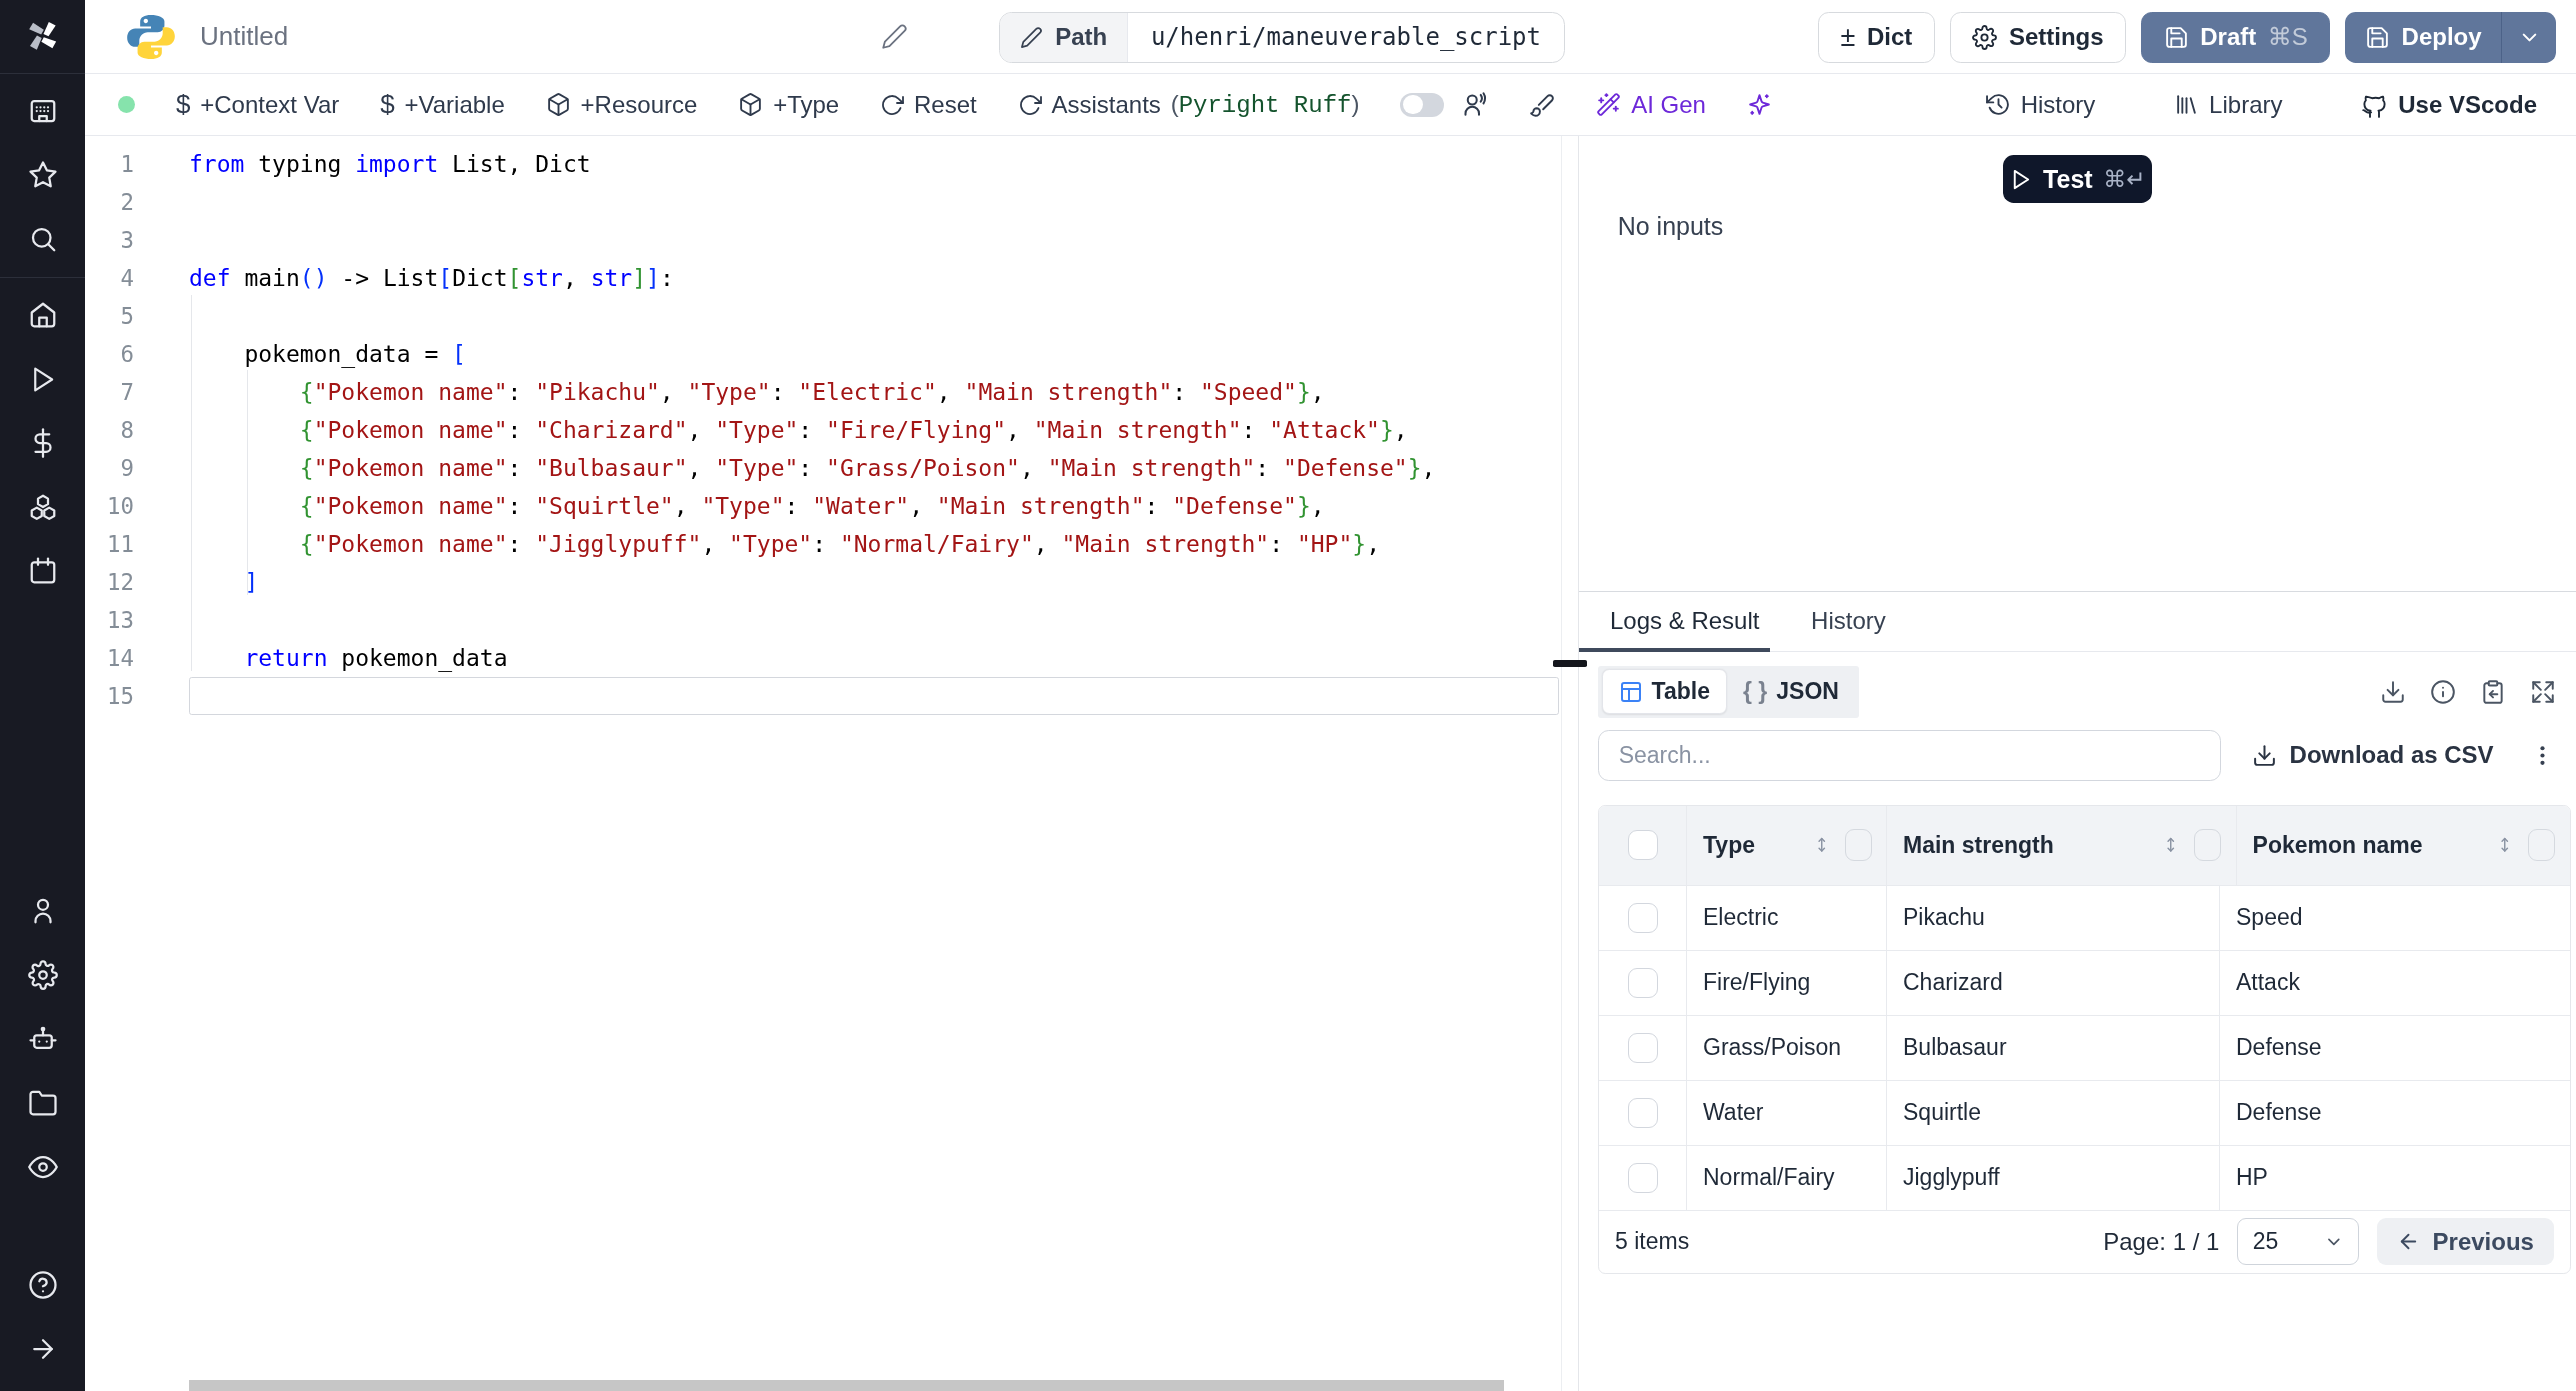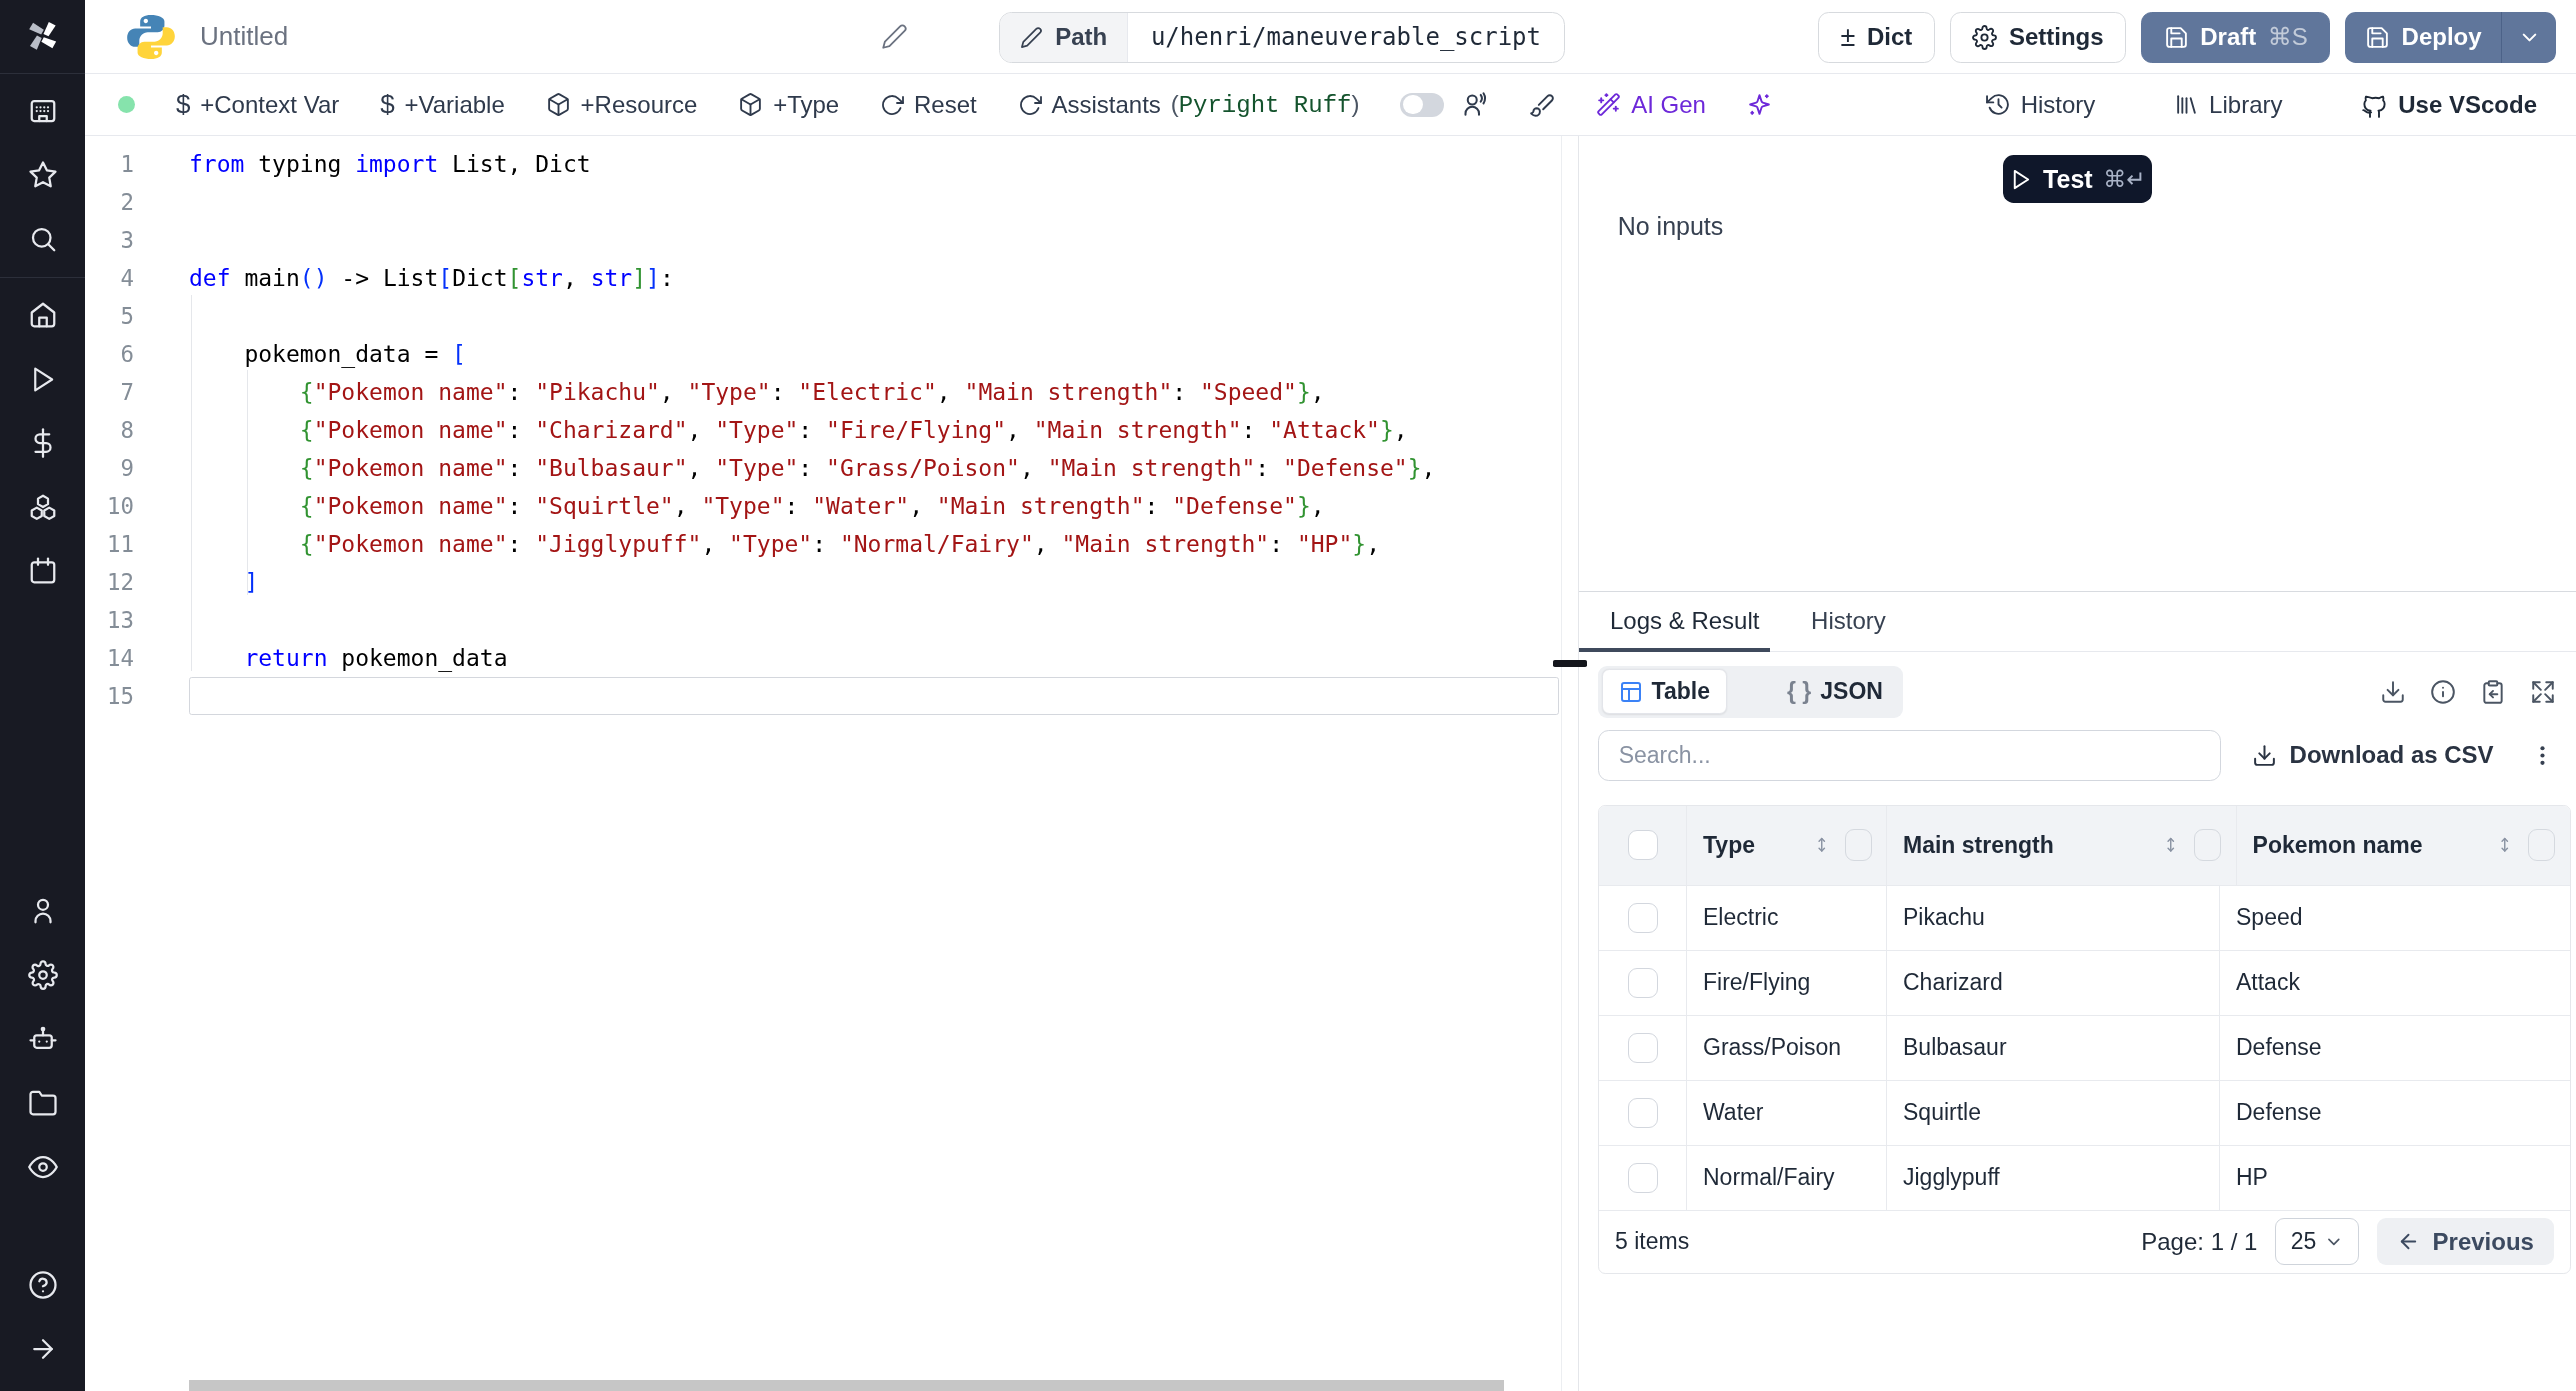--- a/index.html
+++ b/index.html
@@ -69,21 +69,21 @@
   .test-btn{position:absolute;left:424px;top:19px;width:149px;height:48px;background:#0f172a;border-radius:10.7px;display:flex;align-items:center;justify-content:center;gap:10.7px;color:#fff;font-size:25px;font-weight:600;cursor:pointer;}
   .test-shortcut{color:#a9b3c7;font-weight:500;font-size:23px;}
   .no-inputs{position:absolute;left:19.7px;top:76px;font-size:25px;color:#374151;margin-left:19px;}
   .result-section{flex:1;border-top:0.9px solid #d8dbe0;display:flex;flex-direction:column;min-height:0;}
   .tabs-row{display:flex;border-bottom:0.9px solid #e7e9ee;flex:none;}
   .tab{font-size:24px;color:#1f2937;padding:15px 0 12.5px 0;cursor:pointer;}
   .tab-active{padding-left:31px;padding-right:10.7px;min-width:172px;border-bottom:4.5px solid #3f4a5c;margin-bottom:-0.9px;font-weight:500;}
   .tab-plain{margin-left:41px;color:#374151;}
   .result-body{flex:1;padding:14.3px 5.4px 0 19px;display:flex;flex-direction:column;min-height:0;}
   .toggle-row{display:flex;align-items:center;flex:none;}
-  .seg-ctl{display:inline-flex;background:#eef0f3;border-radius:9px;padding:3.6px;align-items:center;height:52px;gap:44px;}
+  .seg-ctl{display:inline-flex;background:#eef0f3;border-radius:3px;padding:3.6px;align-items:center;height:52px;}
   .seg{display:inline-flex;align-items:center;gap:9px;font-size:23px;font-weight:600;color:#1f2937;padding:0 16px;height:45px;border-radius:7.2px;cursor:pointer;}
   .seg-active{background:#fff;box-shadow:0 0.9px 1.8px rgba(0,0,0,.08);border:0.9px solid #e3e5ea;}
   .braces-glyph{font-size:23px;font-weight:700;color:#7a828f;}
   .toggle-row-icons{margin-left:auto;display:flex;gap:24px;align-items:center;color:#4b5563;padding-right:14.3px;}
   .toggle-row-icons .icon{cursor:pointer;}
   .search-row{margin-top:11.6px;display:flex;align-items:center;flex:none;}
   .search-input{width:623px;height:51px;border:0.9px solid #d3d7de;border-radius:10.7px;font-size:23px;color:#1f2937;padding:0 19.7px;outline:none;font-family:"Liberation Sans",sans-serif;}
   .search-input::placeholder{color:#8a93a3;}
   .csv-btn{margin-left:auto;display:flex;align-items:center;gap:12.5px;font-size:24px;font-weight:600;color:#2a3342;cursor:pointer;}
   .kebab{margin-left:36px;margin-right:16px;cursor:pointer;color:#374151;}
@@ -96,21 +96,21 @@
   .col-0{width:200px;flex:none;} .col-1{width:333px;flex:none;} .col-2{flex:1;}
   .checkbox{width:30px;height:30px;border:1.3px solid #d3d7de;border-radius:9px;background:#fff;flex:none;cursor:pointer;}
   .sort-icon{margin-left:auto;color:#8a93a3;cursor:pointer;}
   .filter-box{width:27px;height:32px;border:1.3px solid #d5d9df;border-radius:9px;flex:none;cursor:pointer;}
   .trow{display:flex;height:65px;align-items:stretch;border-top:0.9px solid #e8eaee;}
   .td{display:flex;align-items:center;font-size:23px;color:#1f2937;border-right:0.9px solid #e8eaee;padding:0 16px;}
   .tfoot{display:flex;align-items:center;border-top:0.9px solid #e8eaee;height:63px;padding:0 16px;}
   .items-count{font-size:23px;color:#1f2937;}
   .foot-right{margin-left:auto;display:flex;align-items:center;gap:18px;}
   .page-label{font-size:24px;color:#1f2937;}
-  .page-size{display:flex;align-items:center;justify-content:space-between;width:84px;height:47px;border:0.9px solid #cfd4db;border-radius:9px;padding:0 14.3px;font-size:23px;color:#1f2937;cursor:pointer;background:#fff;}
+  .page-size{display:flex;align-items:center;justify-content:space-between;width:122px;height:47px;border:0.9px solid #cfd4db;border-radius:9px;padding:0 14.3px;font-size:23px;color:#1f2937;cursor:pointer;background:#fff;}
   .prev-btn{display:flex;align-items:center;gap:12.5px;height:47px;background:#eef0f3;border-radius:9px;padding:0 19.7px;font-size:24px;font-weight:600;color:#3c4austin;color:#3c4a60;cursor:pointer;}
 </style>
 </head>
 <body>
 
 <div class="app">
 
   <aside class="sidebar">
     <div class="sb-logo">
       <span class="icon">

